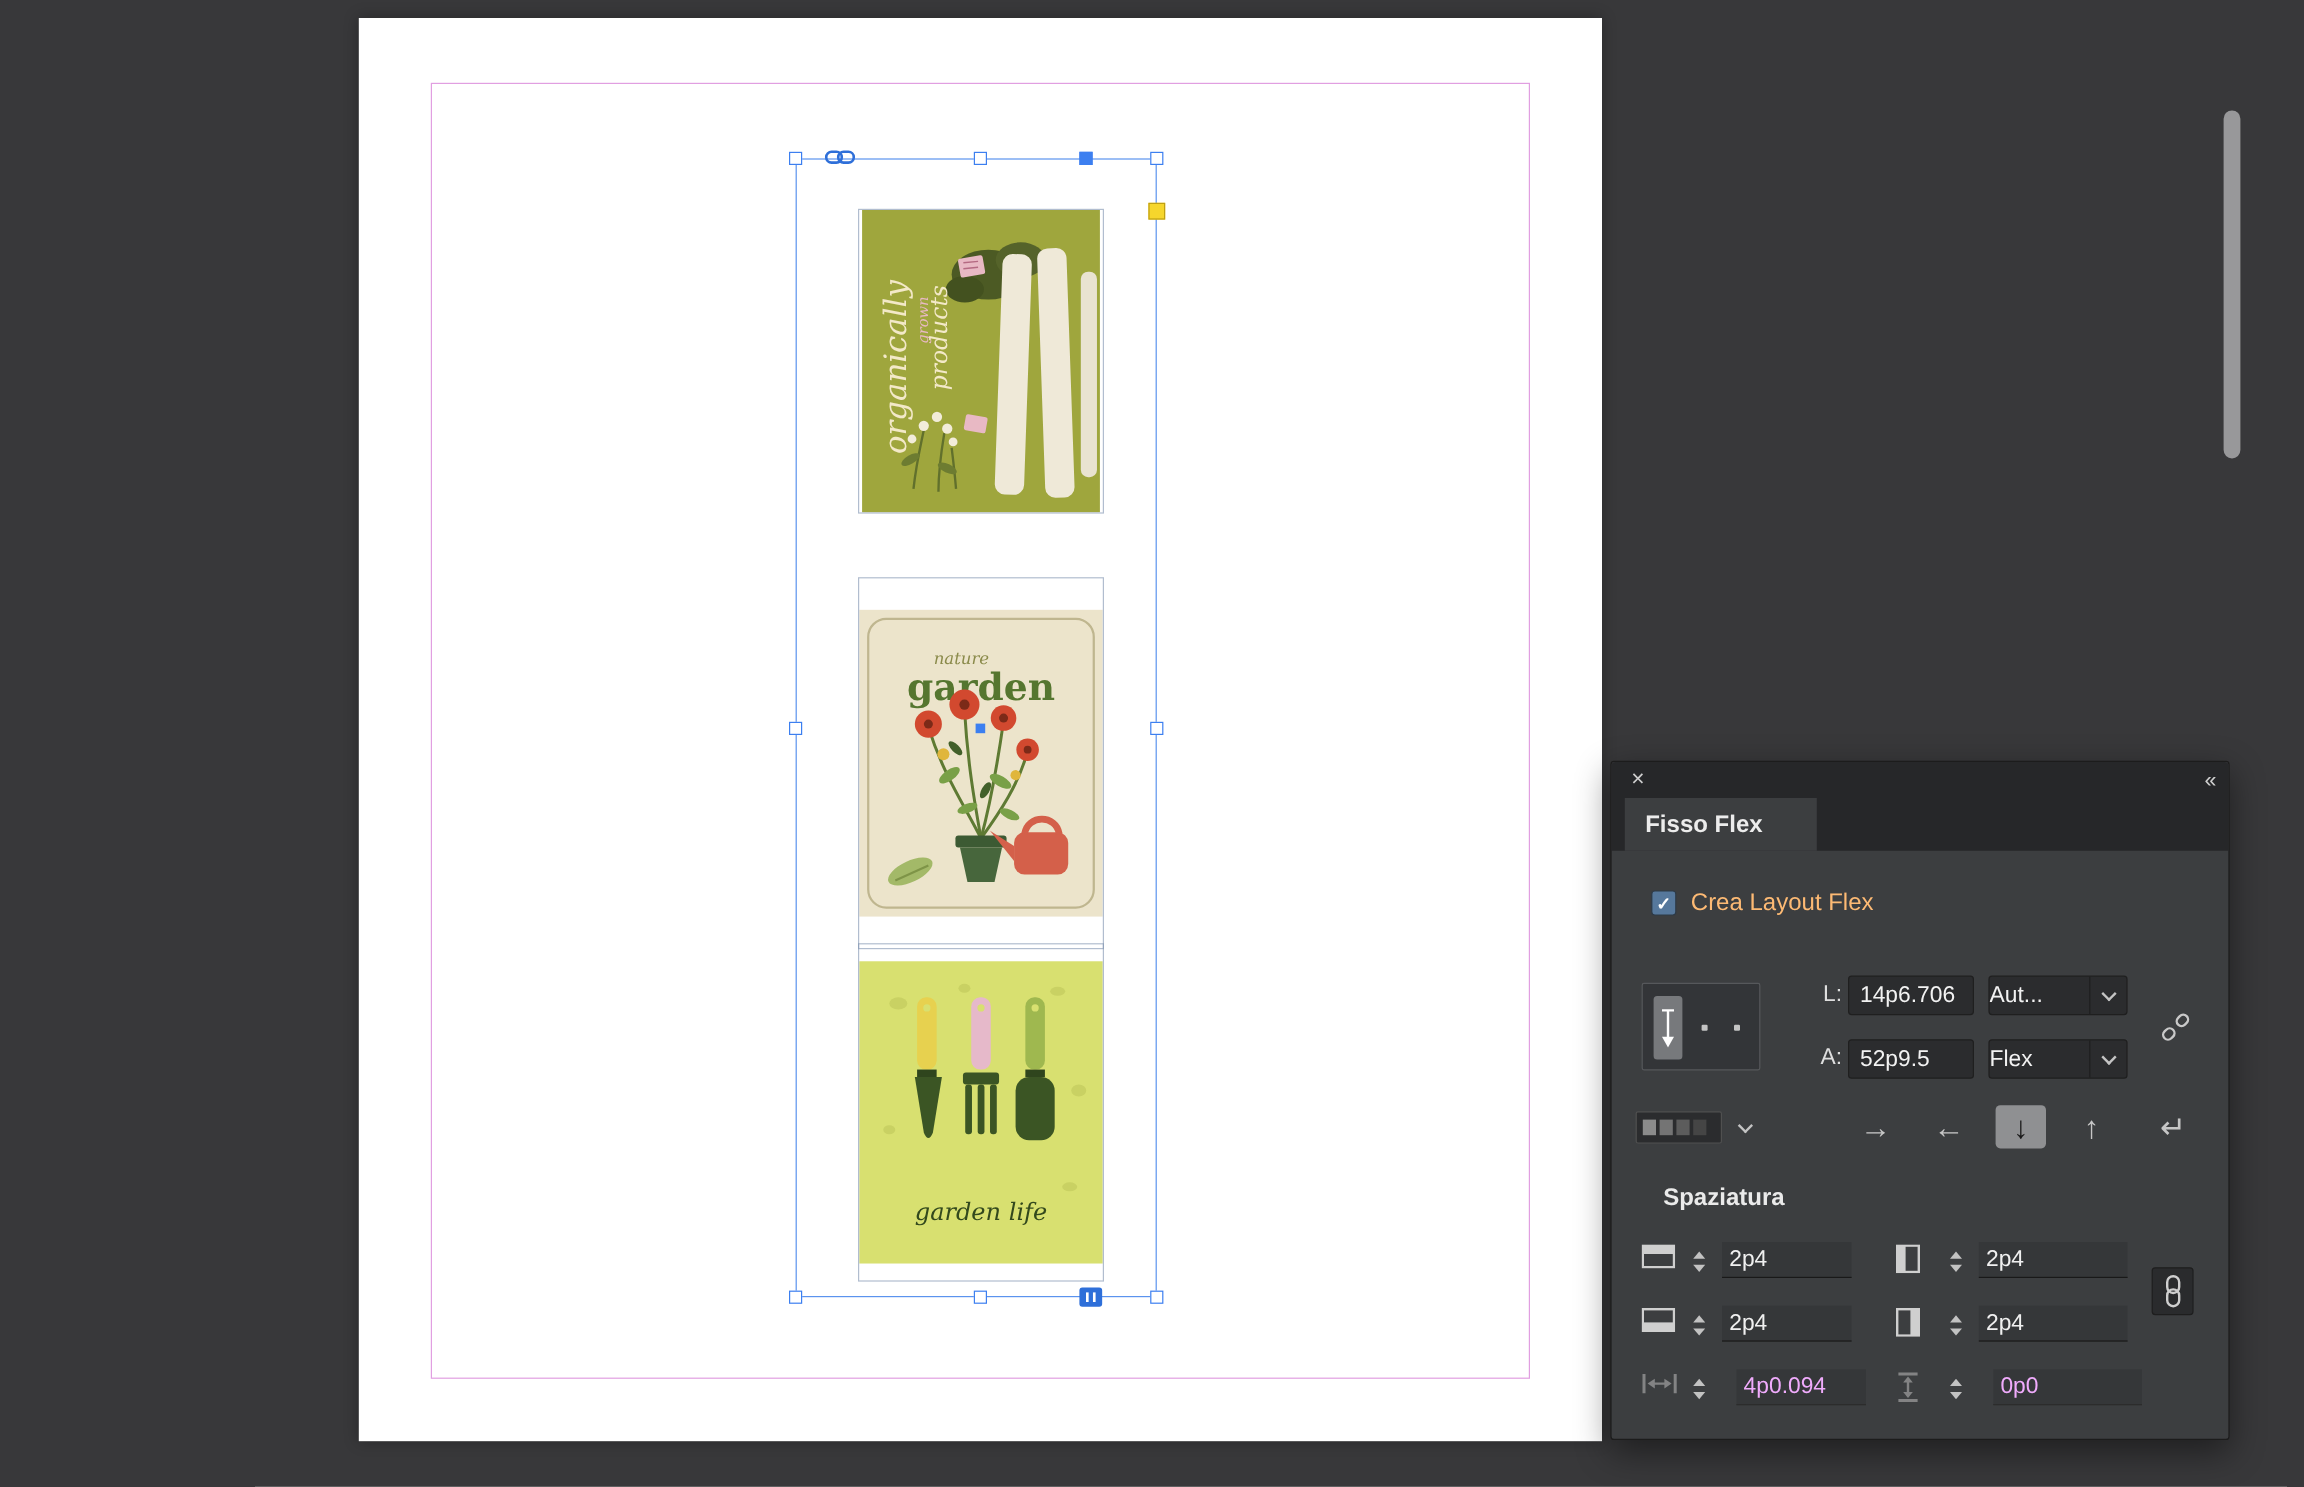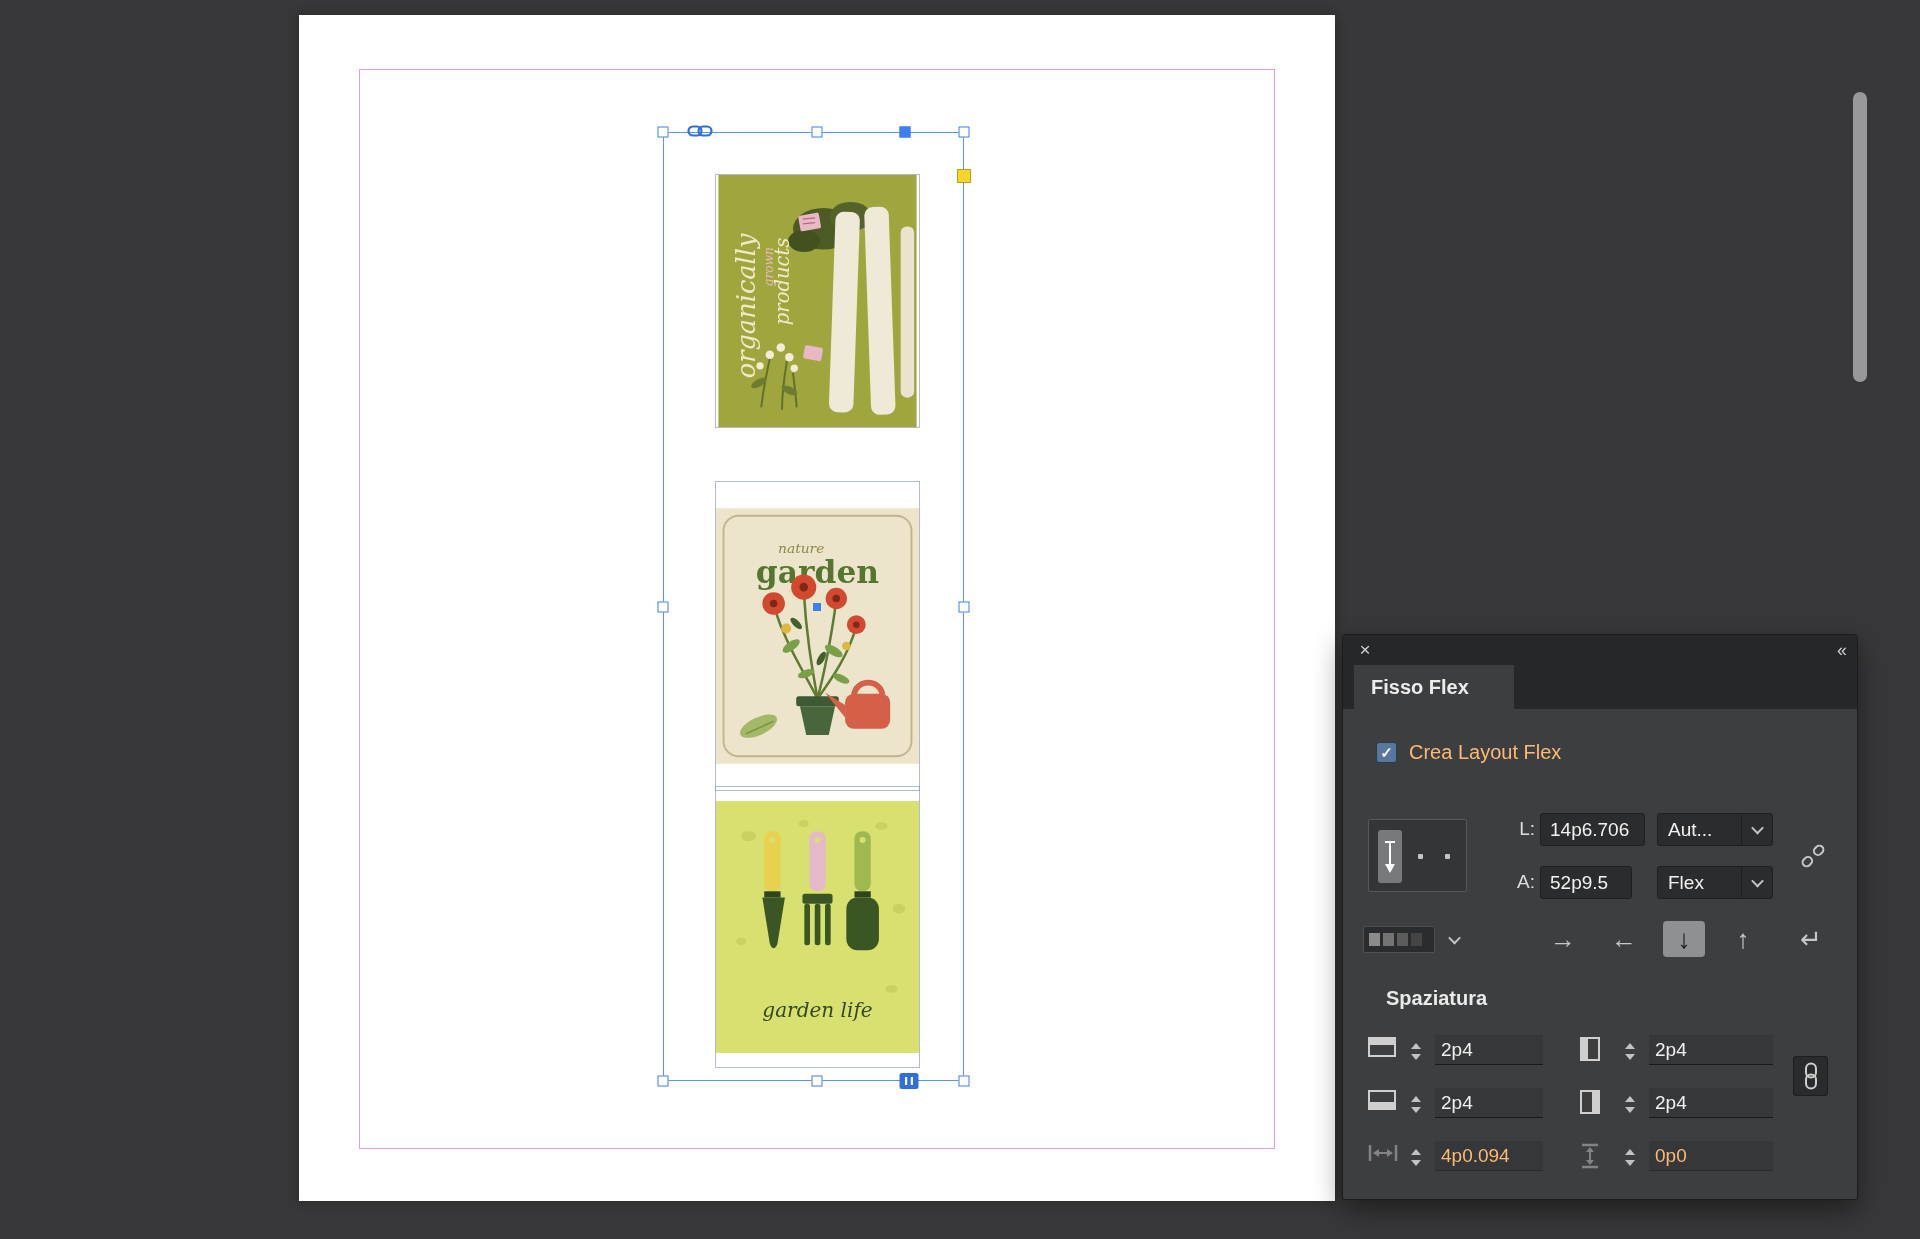--- a/index.html
+++ b/index.html
@@ -60,27 +60,27 @@
   .proxy-dot.d1 { left:49px; } .proxy-dot.d2 { left:76px; }
 
   .lbl { position:absolute; color:#dedede; font-size:19px; }
   .l-lbl { left:160px; top:183px; width:32px; text-align:right; }
   .a-lbl { left:160px; top:236px; width:32px; text-align:right; }
 
   .box-input { position:absolute; height:33px; background:#2b2c2e; border:1px solid #1f1f1f;
                border-radius:3px; color:#f2f2f2; font-size:19px; padding:0 9px;
                font-family:"Liberation Sans", sans-serif; outline:none; }
   .l-input { left:197px; top:178px; width:105px; }
-  .a-input { left:197px; top:231px; width:92px; }
+  .a-input { left:197px; top:231px; width:105px; }
 
   .dropdown { position:absolute; height:33px; background:#2b2c2e; border:1px solid #1f1f1f;
               border-radius:3px; display:flex; align-items:center; color:#f2f2f2; font-size:19px; }
   .l-dd { left:314px; top:178px; width:116px; }
   .a-dd { left:314px; top:231px; width:116px; }
-  .dd-text { padding:0 10px; flex:1; white-space:nowrap; overflow:hidden; }
+  .dd-text { padding:0 0; flex:1; white-space:nowrap; overflow:hidden; }
   .dd-chev { width:31px; height:100%; border-left:1px solid #1f1f1f;
              display:flex; align-items:center; justify-content:center; }
   .chev { width:9px; height:9px; border-right:2px solid #c4c4c4; border-bottom:2px solid #c4c4c4;
           transform:rotate(45deg) translate(-1px,-1px); }
 
   .broken-link { position:absolute; left:452px; top:203px; width:36px; height:36px;
                  display:flex; align-items:center; justify-content:center; }
 
   .mini { position:absolute; left:20px; top:291px; width:72px; height:27px; background:#2b2c2e;
           border:1px solid #505050; border-radius:2px; display:flex; align-items:center;
@@ -104,21 +104,21 @@
   .sp-icon { position:absolute; line-height:0; }
   .stepper { position:absolute; width:18px; height:28px; display:flex; flex-direction:column;
              align-items:center; justify-content:center; gap:5px; }
   .tri-up { width:0; height:0; border-left:5px solid transparent; border-right:5px solid transparent;
             border-bottom:6px solid #c2c2c2; }
   .tri-down { width:0; height:0; border-left:5px solid transparent; border-right:5px solid transparent;
               border-top:6px solid #c2c2c2; }
   .sp-field { position:absolute; height:30px; background:rgba(0,0,0,.10); border:none;
               border-bottom:1px solid #191919; color:#f0f0f0; font-size:19px; padding:0 6px;
               font-family:"Liberation Sans", sans-serif; outline:none; }
-  .sp-field.dim { color:#fdba74; border-bottom-color:#2c2c2c; }
+  .sp-field.dim { color:#f0abfc; border-bottom-color:#2c2c2c;margin-left:12px; }
   .sp-icon.dim svg { opacity:.55; }
 
   .r1 { top:402px; } .r2 { top:455px; } .r3 { top:508px; }
   .c1i { left:25px; } .c1s { left:64px; } .c1f { left:92px; width:108px; }
   .c2i { left:237px; } .c2s { left:278px; } .c2f { left:306px; width:124px; }
   .fld-r1 { top:400px; } .fld-r2 { top:453px; } .fld-r3 { top:506px; }
 
   .link-box { position:absolute; left:450px; top:421px; width:35px; height:40px;
               background:#2a2b2d; border:1px solid #1e1e1e; border-radius:3px;
               display:flex; align-items:center; justify-content:center; }

